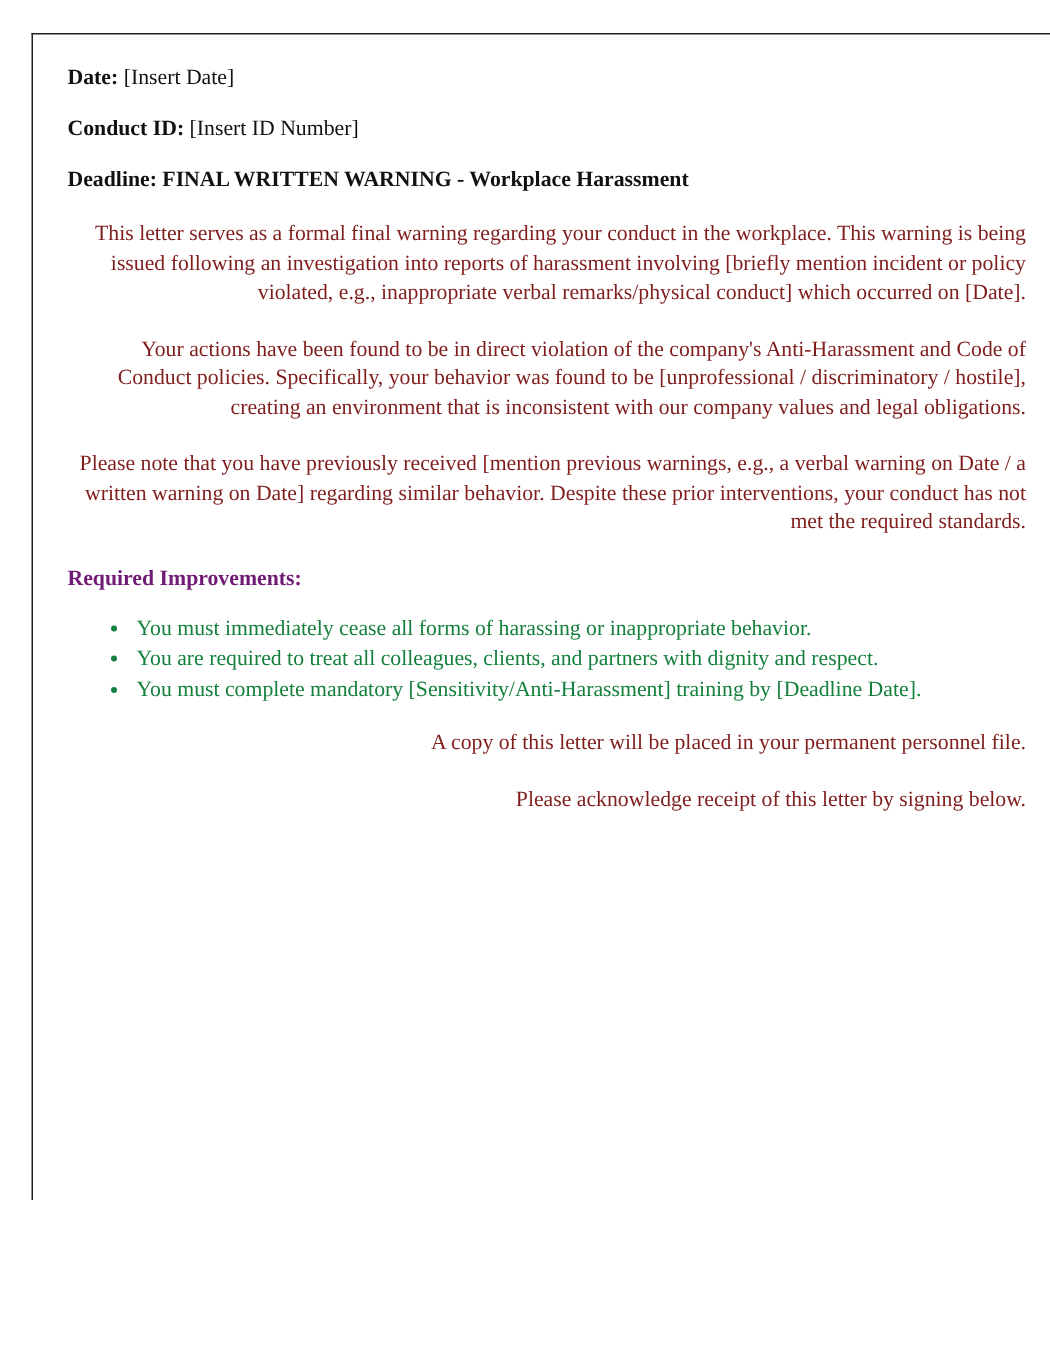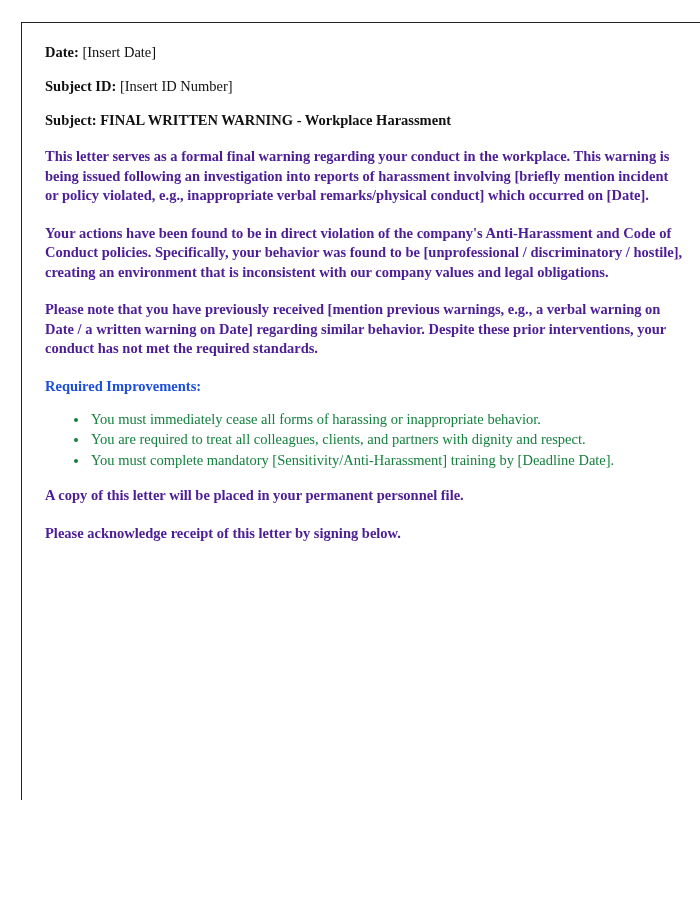--- a/index.html
+++ b/index.html
@@ -69,32 +69,31 @@
     margin: 0 0 18px 0;
     padding-left: 6px;
     color: #111111;
   }
 
   
   .para {
     font-size: 14.5px;
     line-height: 19.5px;
     margin: 0 0 18px 0;
-    text-align: left;
-    color: #4c1d95;
-    font-weight: bold;
+    text-align: right;
+    color: #7f1d1d;
   }
 
   
   .section-heading {
     font-size: 14.5px;
     line-height: 19px;
     font-weight: bold;
     margin: 0 0 14px 0;
-    color: #1d4ed8;
+    color: #701a75;
   }
 
   
   ul.bullet-list {
     margin: 0 0 16px 0;
     padding-left: 44px;
     list-style-type: disc;
   }
   ul.bullet-list li {
     font-size: 14.5px;
@@ -110,26 +109,26 @@
 <div class="page">
   <div class="page-inner">
 
     <p class="field-line">
       <span class="label">Date:</span>
       <span class="value">[Insert Date]</span>
     </p>
 
 
     <p class="field-line">
-      <span class="label">Subject ID:</span>
+      <span class="label">Conduct ID:</span>
       <span class="value">[Insert ID Number]</span>
     </p>
 
 
-    <p class="subject-line">Subject: FINAL WRITTEN WARNING - Workplace Harassment</p>
+    <p class="subject-line">Deadline: FINAL WRITTEN WARNING - Workplace Harassment</p>
 
 
     <p class="para">This letter serves as a formal final warning regarding your conduct in the workplace. This warning is being issued following an investigation into reports of harassment involving [briefly mention incident or policy violated, e.g., inappropriate verbal remarks/physical conduct] which occurred on [Date].</p>
     <p class="para">Your actions have been found to be in direct violation of the company's Anti-Harassment and Code of Conduct policies. Specifically, your behavior was found to be [unprofessional / discriminatory / hostile], creating an environment that is inconsistent with our company values and legal obligations.</p>
     <p class="para">Please note that you have previously received [mention previous warnings, e.g., a verbal warning on Date / a written warning on Date] regarding similar behavior. Despite these prior interventions, your conduct has not met the required standards.</p>
 
     <p class="section-heading">Required Improvements:</p>
     <ul class="bullet-list">
       <li>You must immediately cease all forms of harassing or inappropriate behavior.</li>
       <li>You are required to treat all colleagues, clients, and partners with dignity and respect.</li>

